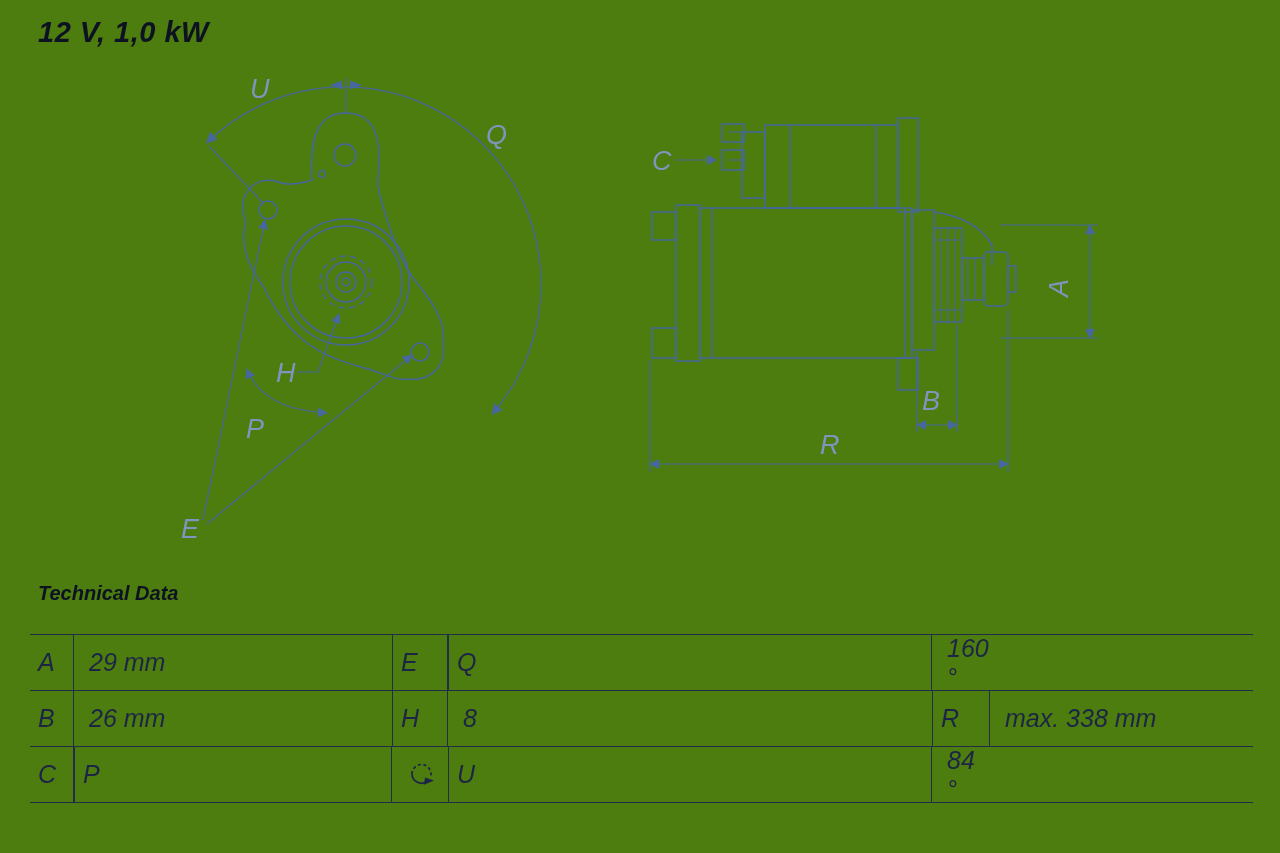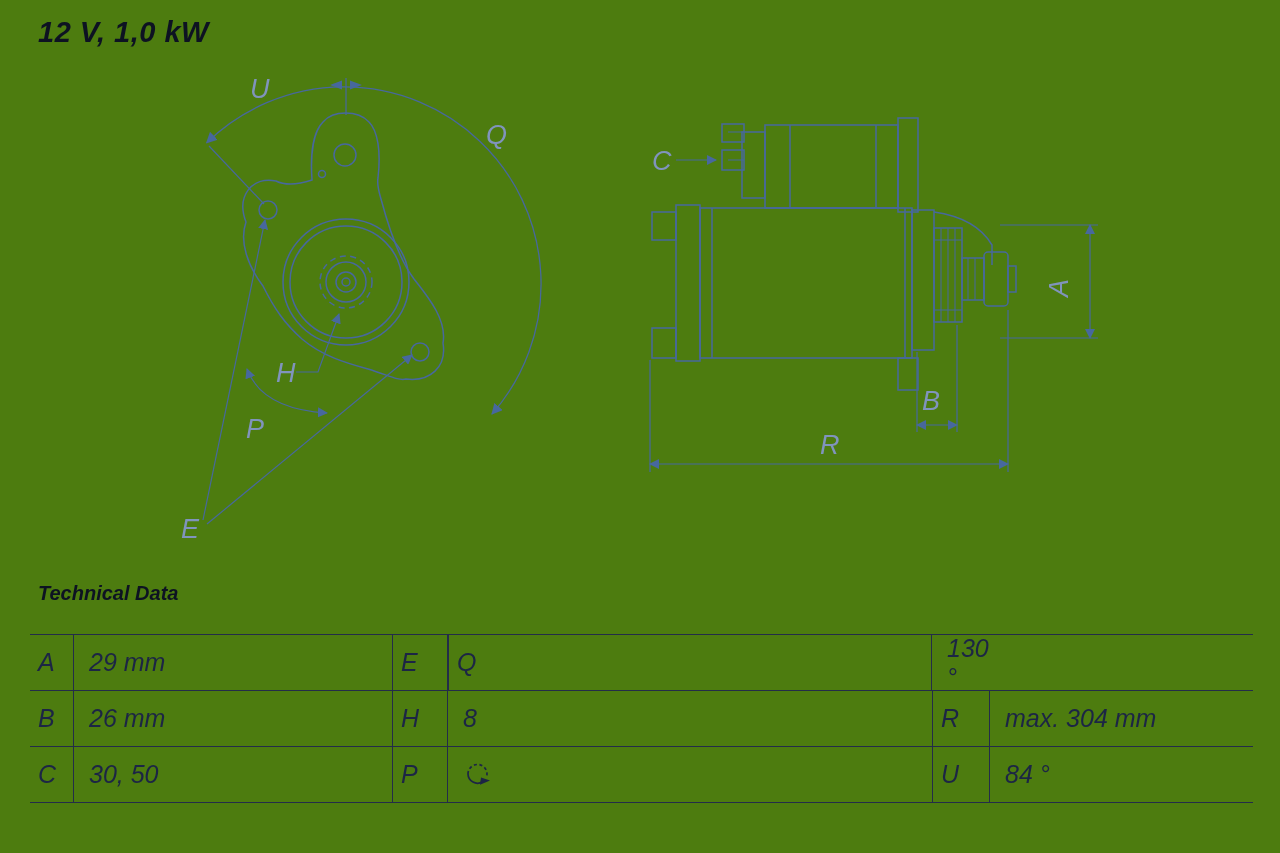--- a/index.html
+++ b/index.html
@@ -131,35 +131,34 @@
 
   <div class="td-heading">Technical Data</div>
 
   <div class="ttable">
 
     <div class="trow">
       <div class="cell key k1">A</div>
       <div class="cell val">29 mm</div>
       <div class="cell key k2">E</div>
       <div class="cell key k3">Q</div>
-      <div class="cell val">130 °</div>
+      <div class="cell val">160 °</div>
     </div>
 
     <div class="trow">
       <div class="cell key k1">B</div>
       <div class="cell val">26 mm</div>
       <div class="cell key k2">H</div>
       <div class="cell val">8</div>
       <div class="cell key k3">R</div>
-      <div class="cell val">max. 304 mm</div>
+      <div class="cell val">max. 338 mm</div>
     </div>
 
     <div class="trow">
       <div class="cell key k1">C</div>
-      <div class="cell val">30, 50</div>
       <div class="cell key k2">P</div>
       <div class="cell val">
         <svg class="rot-icon" width="30" height="27" viewBox="0 0 30 27" fill="none" stroke="#1c2545" stroke-width="1.7">
           <path d="M 5,13 A 9.5,9.5 0 1 1 23.5,16" stroke-dasharray="3 2.6"></path>
           <path d="M 5,13 A 9.5,9.5 0 0 0 19.5,20.8"></path>
           <polygon points="18,16.5 27,19.5 17,23.8" fill="#1c2545" stroke="none"></polygon>
         </svg>
         <span></span>
       </div>
       <div class="cell key k3">U</div>

